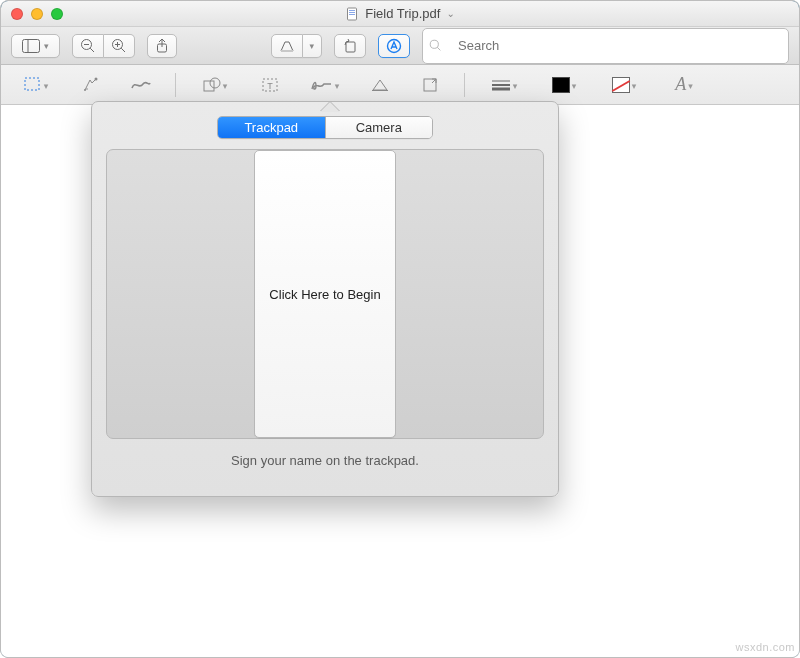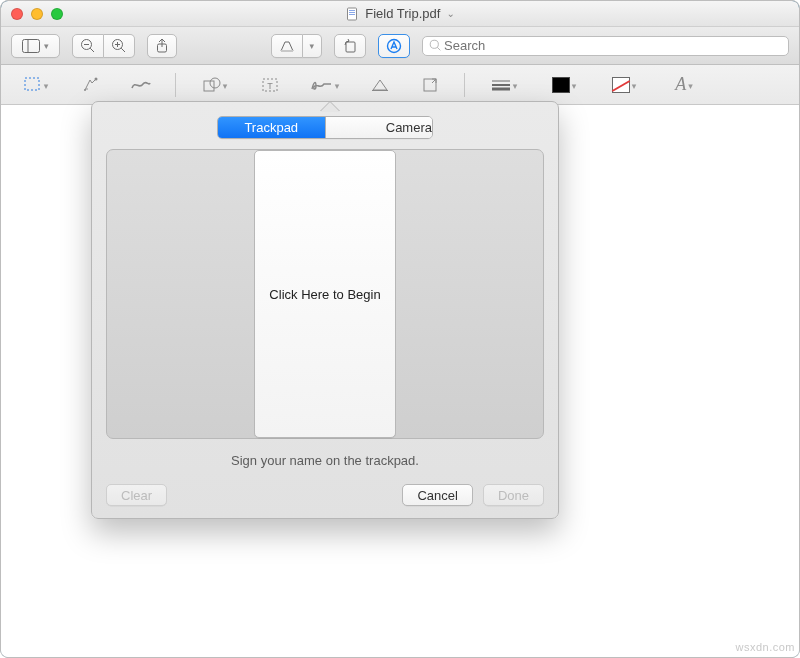--- a/index.html
+++ b/index.html
@@ -56,22 +56,22 @@
     color:#5a5a5a; font-size:15px;
     box-shadow:0 0.5px 0 rgba(0,0,0,0.05);
   }
   .tbtn.small { padding:0 7px; }
   .tbtn svg { display:block; }
   .seg { display:inline-flex; }
   .seg .tbtn { border-radius:0; }
   .seg .tbtn:first-child { border-radius:5px 0 0 5px;}
   .seg .tbtn:last-child { border-radius:0 5px 5px 0; border-left:none;}
   .searchbar {
-    flex:1; height:20px; border:1px solid #bdbdbd; border-radius:5px;
-    background:#fff; display:flex; align-items:center; padding:0 6px; gap:2px;
+    flex:1; height:36px; border:1px solid #bdbdbd; border-radius:5px;
+    background:#fff; display:flex; align-items:center; padding:0 6px; gap:16px;
     color:#a8a8a8; font-size:13px;
   }
   .searchbar input {
     border:none; outline:none; font-size:13px; flex:1; background:transparent;
   }
   
   .markupbar {
     height:40px;
     background:linear-gradient(#f2f2f2,#e9e9e9);
     border-bottom:1px solid #c8c8c8;
@@ -123,21 +123,21 @@
     border:1px solid #b0b0b0; border-radius:5px; overflow:hidden;
     box-shadow:0 0.5px 0 rgba(0,0,0,0.05);
   }
   .segcontrol .segitem {
     flex:1; text-align:center; font-size:13px; padding:3px 0;
     background:linear-gradient(#fdfdfd,#f2f2f2); color:#333;
   }
   .segcontrol .segitem.active {
     background:linear-gradient(#3195ff,#1073f5); color:#fff;
   }
-  .segcontrol .segitem + .segitem { border-left:1px solid #b0b0b0;text-align:right; }
+  .segcontrol .segitem + .segitem { border-left:1px solid #b0b0b0; }
   .sigpad {
     width:100%; height:290px;
     background:linear-gradient(#dedede,#cfcfcf);
     border:1px solid #b8b8b8; border-radius:7px;
     display:flex; justify-content:center;
   }
   .beginbtn {
     background:linear-gradient(#fff,#f3f3f3);
     border:1px solid #b7b7b7; border-radius:5px;
     padding:4px 14px; font-size:13px; color:#222;
@@ -335,22 +335,16 @@
 
   <div class="popover">
     <div class="segcontrol">
       <div class="segitem active">Trackpad</div>
       <div class="segitem">Camera</div>
     </div>
     <div class="sigpad">
       <button class="beginbtn">Click Here to Begin</button>
     </div>
     <div class="hint">Sign your name on the trackpad.</div>
-    <div class="dlgbtns">
-      <div class="macbtn disabled">Clear</div>
-      <div class="spacer"></div>
-      <div class="macbtn">Cancel</div>
-      <div class="macbtn disabled">Done</div>
-    </div>
   </div>
 
   <div class="watermark">wsxdn.com</div>
 </div>
 
 </body></html>

